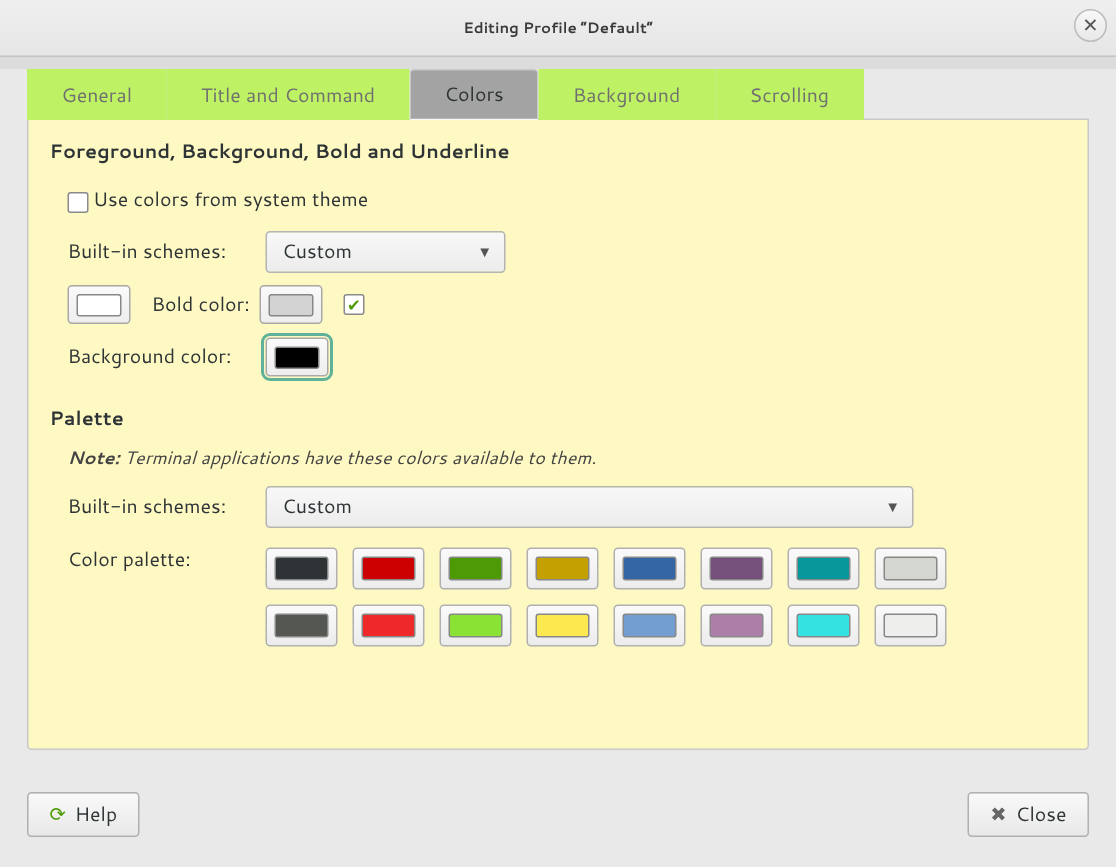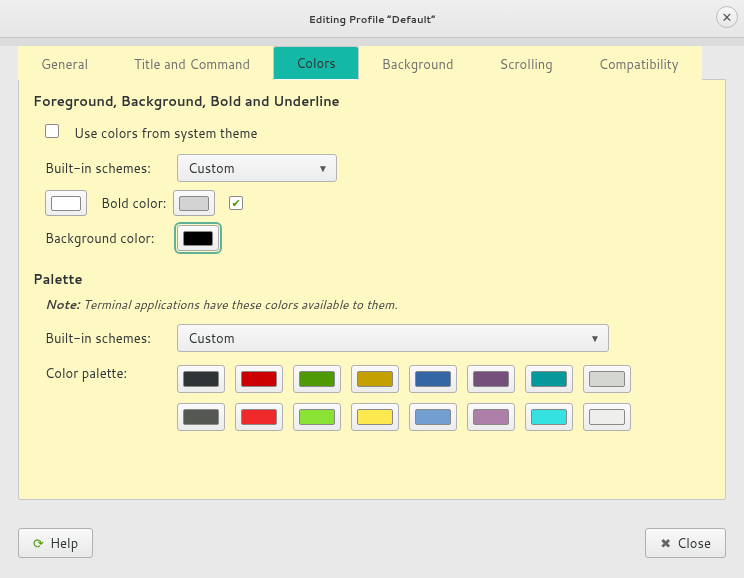--- a/index.html
+++ b/index.html
@@ -57,27 +57,27 @@
   margin-left: 0;
   border-bottom: 1px solid #c8c8c8;
 }
 .tab {
   padding: 0 22px;
   height: 34px;
   display: flex;
   align-items: center;
   color: #707070;
   cursor: pointer;
-  background: #fef9c3;
+  background: #bef264;
   border: 1px solid transparent;
   border-bottom: none;
   margin-bottom: -1px;
 }
 .tab.active {
-  background: #14b8a6;
+  background: #a3a3a3;
   border: 1px solid #c8c8c8;
   border-bottom: 1px solid #f7f7f7;
   border-radius: 3px 3px 0 0;
   color: #2e3436;
 }
 .tab-page {
   background: #fef9c3;
   border: 1px solid #c8c8c8;
   border-top: none;
   border-radius: 0 0 3px 3px;
@@ -144,22 +144,22 @@
   outline-offset: 1px;
 }
 .swatch-inner {
   width: 30px;
   height: 15px;
   border: 1px solid #888;
   border-radius: 2px;
 }
 .check {
   display: flex;
-  align-items: flex-start;
-  gap: 15px;
+  align-items: flex-end;
+  gap: 3px;
 }
 .checkbox {
   width: 14px;
   height: 14px;
   border: 1px solid #8a8a8a;
   background: #fff;
   border-radius: 2px;
   display: inline-flex;
   align-items: center;
   justify-content: center;
@@ -231,23 +231,20 @@
           <span>Title and Command</span>
         </div>
       <div class="tab active">
           <span>Colors</span>
         </div>
       <div class="tab">
           <span>Background</span>
         </div>
       <div class="tab">
           <span>Scrolling</span>
-        </div>
-      <div class="tab">
-          <span>Compatibility</span>
         </div>
     </div>
 
     <div class="tab-page">
       <div class="section-title">Foreground, Background, Bold and Underline</div>
 
       <div class="row">
         <div class="check">
           <span class="checkbox"></span>
           <span>Use colors from system theme</span>

